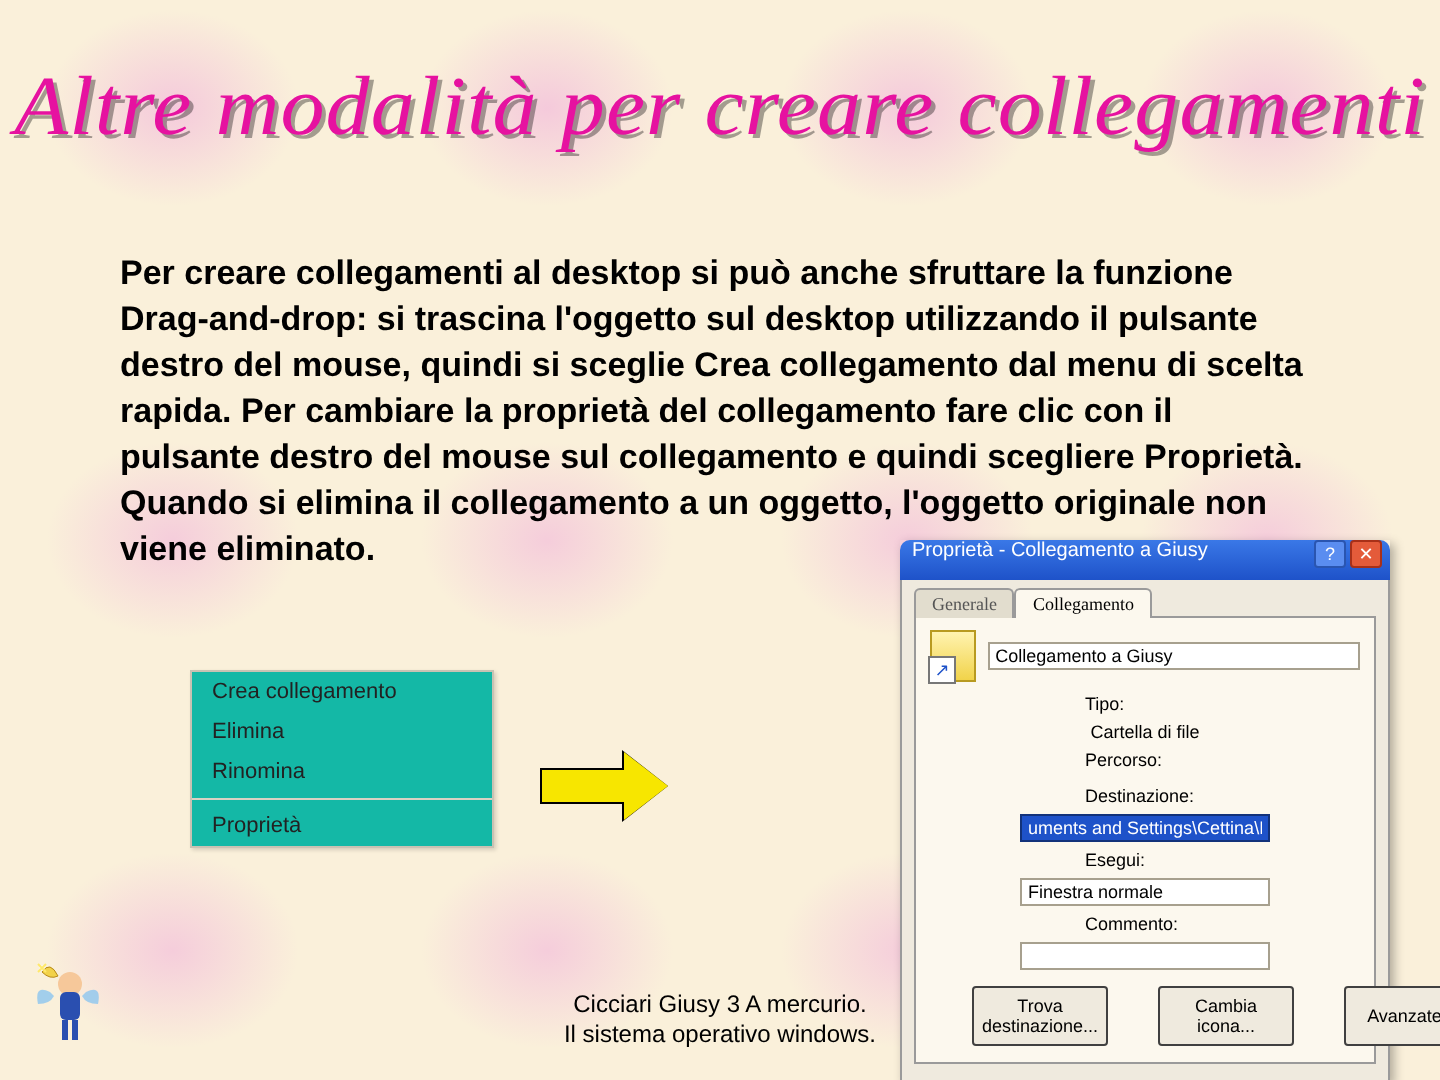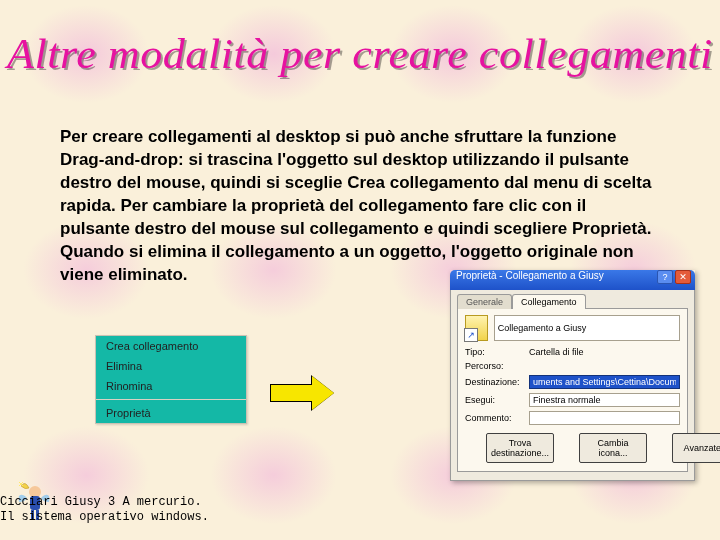--- a/index.html
+++ b/index.html
@@ -129,29 +129,30 @@
     padding: 4px 6px 8px;
   }
   .props .tabs { display: flex; gap: 0; margin-bottom: -1px; }
   .props .tab {
     padding: 2px 8px;
     border: 1px solid #9a9a9a;
     border-bottom: none;
     background: #efeade;
     border-radius: 3px 3px 0 0;
     position: relative;
+    font-family: Liberation Serif, serif;
   }
   .props .tab.inactive { background: #e2ddce; color: #555; }
   .props .tab.active { background: #fcf8ee; z-index: 2; }
   .props .panel {
     border: 1px solid #9a9a9a;
     background: #fcf8ee;
     padding: 6px 7px 8px;
   }
-  .props .iconrow { display: flex; gap: 6px; margin-bottom: 6px; }
+  .props .iconrow { display: flex; align-items: center; gap: 6px; margin-bottom: 6px; }
   .props .shortcut-ic {
     width: 26px; height: 26px;
     background: linear-gradient(#fff3b0,#f1d34a);
     border: 1px solid #b89a20;
     position: relative;
   }
   .props .shortcut-ic::after {
     content: "↗";
     position: absolute; left: -2px; bottom: -2px;
     width: 12px; height: 12px;
@@ -160,21 +161,21 @@
     font-size: 9px; line-height: 12px; text-align: center;
     color: #1e52c9;
   }
   .props input[type=text] {
     width: 100%;
     font-size: 9px; font-family: inherit;
     padding: 1px 3px;
     border: 1px solid #a7a08e;
     background: #fff;
   }
-  .props .row { display: flex; align-items: center; gap: 4px; margin-top: 4px; }
+  .props .row { display: flex; align-items: center; gap: 4px; margin-top: 4px; flex-direction: column; }
   .props .row .lab { width: 60px; }
   .props .row .val { flex: 1; }
   .props .dest input { background: #1e52c9; color: #fff; border-color: #12327a; }
   .props .btnrow { display: flex; gap: 4px; margin-top: 8px; }
   .props .btnrow button, .props .okrow button {
     font-size: 9px; font-family: inherit;
     padding: 4px 4px;
     background: #efeade;
     border: 1px solid #404040;
     border-radius: 2px;
@@ -186,25 +187,24 @@
 
   .sprite {
     position: absolute;
     left: 15px; top: 478px;
     width: 40px; height: 44px;
   }
 
   .footer {
     position: absolute;
     left: 0; right: 0; bottom: 14px;
-    text-align: left;
+    text-align: center;
     font-size: 12px;
     color: #000;
     line-height: 1.3;
-    font-family: Liberation Mono, monospace;
   }
 </style>
 </head>
 <body>
 
 <div class="title">Altre modalità per creare collegamenti</div>
 
 <div class="body-text">Per creare collegamenti al desktop si può anche sfruttare la funzione Drag-and-drop: si trascina l'oggetto sul desktop utilizzando il pulsante destro del mouse, quindi si sceglie Crea collegamento dal menu di scelta rapida. Per cambiare la proprietà del collegamento fare clic con il pulsante destro del mouse sul collegamento e quindi scegliere Proprietà. Quando si elimina il collegamento a un oggetto, l'oggetto originale non viene eliminato.</div>
 
 <div class="context-menu">

